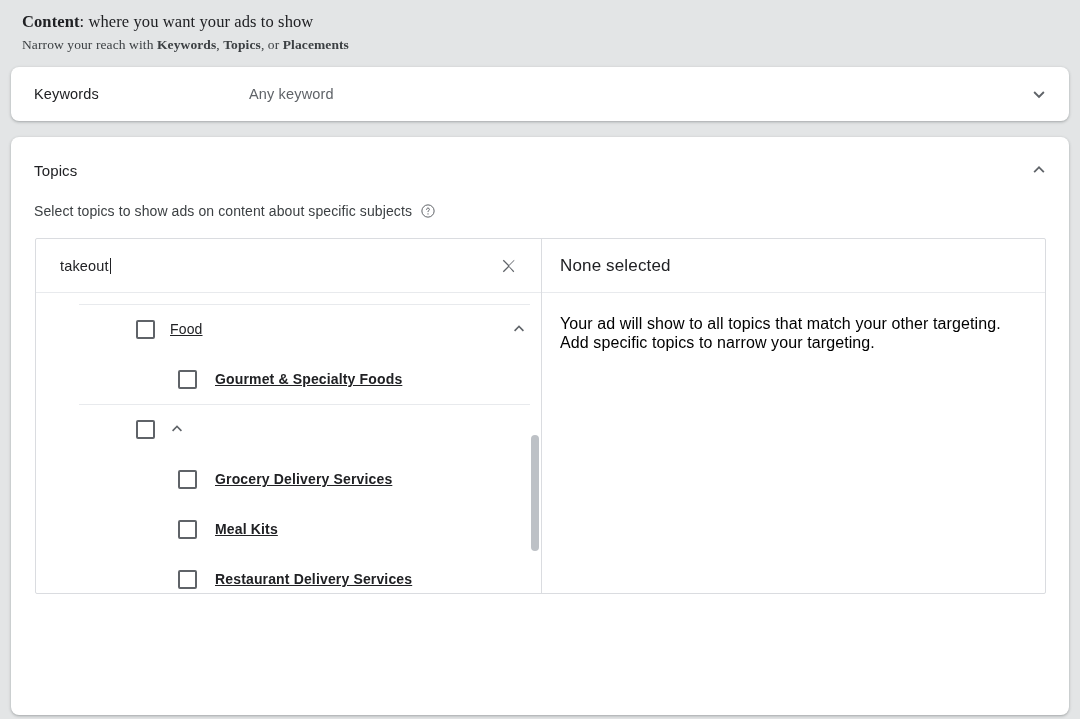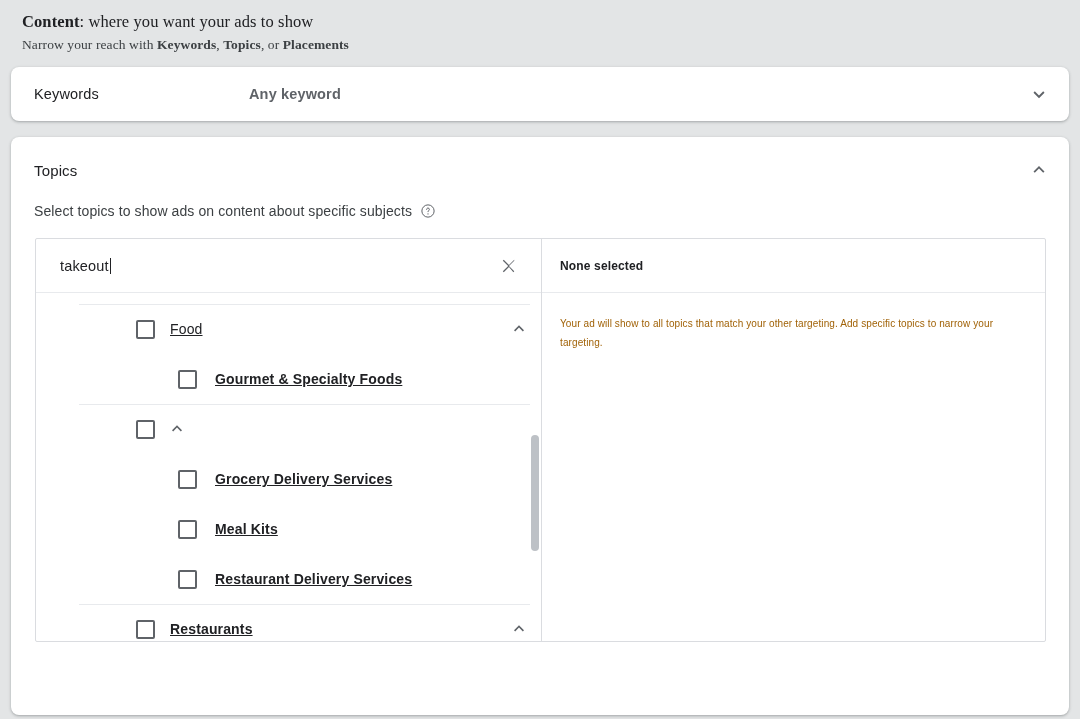--- a/index.html
+++ b/index.html
@@ -57,21 +57,20 @@
     color: #202124;
     width: 215px;
     flex: 0 0 auto;
     letter-spacing: 0.15px;
   }
   .kw-value {
     font-size: 14.5px;
     color: #5f6368;
     flex: 1 1 auto;
     letter-spacing: 0.15px;
-    font-weight: bold;
   }
   .chev-btn {
     width: 48px;
     height: 48px;
     margin-right: 6px;
     display: flex;
     align-items: center;
     justify-content: center;
     flex: 0 0 auto;
     cursor: pointer;
@@ -105,21 +104,21 @@
     gap: 8px;
     letter-spacing: 0.1px;
   }
 
   
   .selector {
     margin: 19px 23px 0 24px;
     border: 1px solid #dadce0;
     border-radius: 2px;
     display: flex;
-    height: 404px;
+    height: 356px;
     box-sizing: border-box;
     position: relative;
     overflow: hidden;
   }
   .left-pane {
     width: 506px;
     flex: 0 0 auto;
     border-right: 1px solid #dadce0;
     display: flex;
     flex-direction: column;
@@ -255,30 +254,29 @@
     flex-direction: column;
   }
   .selected-head {
     height: 54px;
     flex: 0 0 auto;
     display: flex;
     align-items: center;
     padding-left: 18px;
     border-bottom: 1px solid #e8eaed;
     box-sizing: border-box;
-    font-size: 12px;
-    color: #202124;
-    letter-spacing: 0.15px;
-    font-weight: bold;
+    font-size: 17px;
+    color: #202124;
+    letter-spacing: 0.15px;
   }
   .selected-note {
     padding: 21px 18px 0 18px;
-    font-size: 10px;
+    font-size: 16px;
     line-height: 19px;
-    color: #a16207;
+    color: #000000;
     letter-spacing: 0.1px;
   }
 
   svg { display: block; }
 </style>
 </head>
 <body>
 
 <div class="page-header">
   <div class="page-title">

